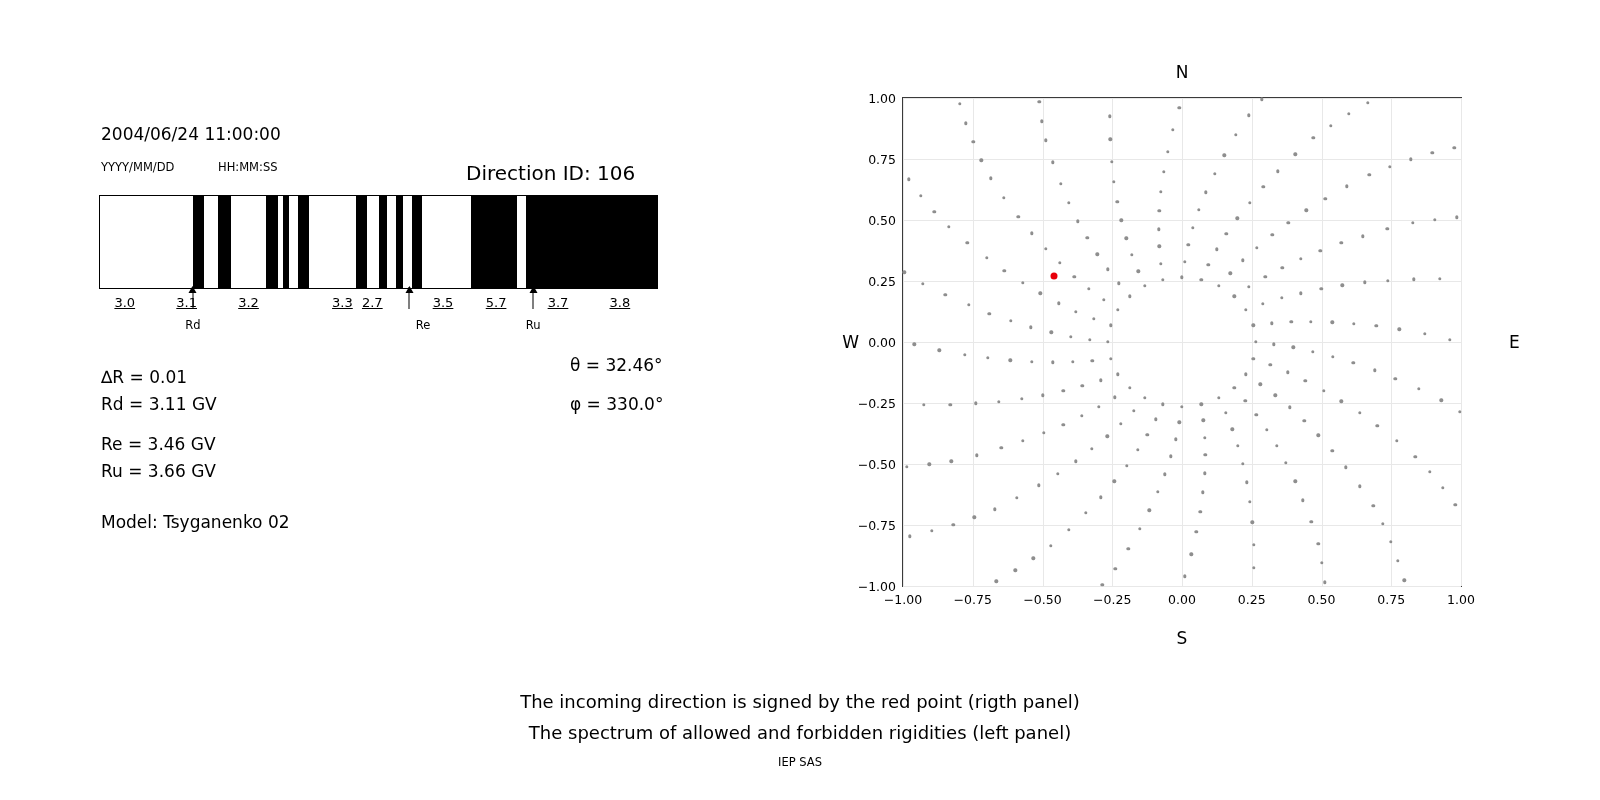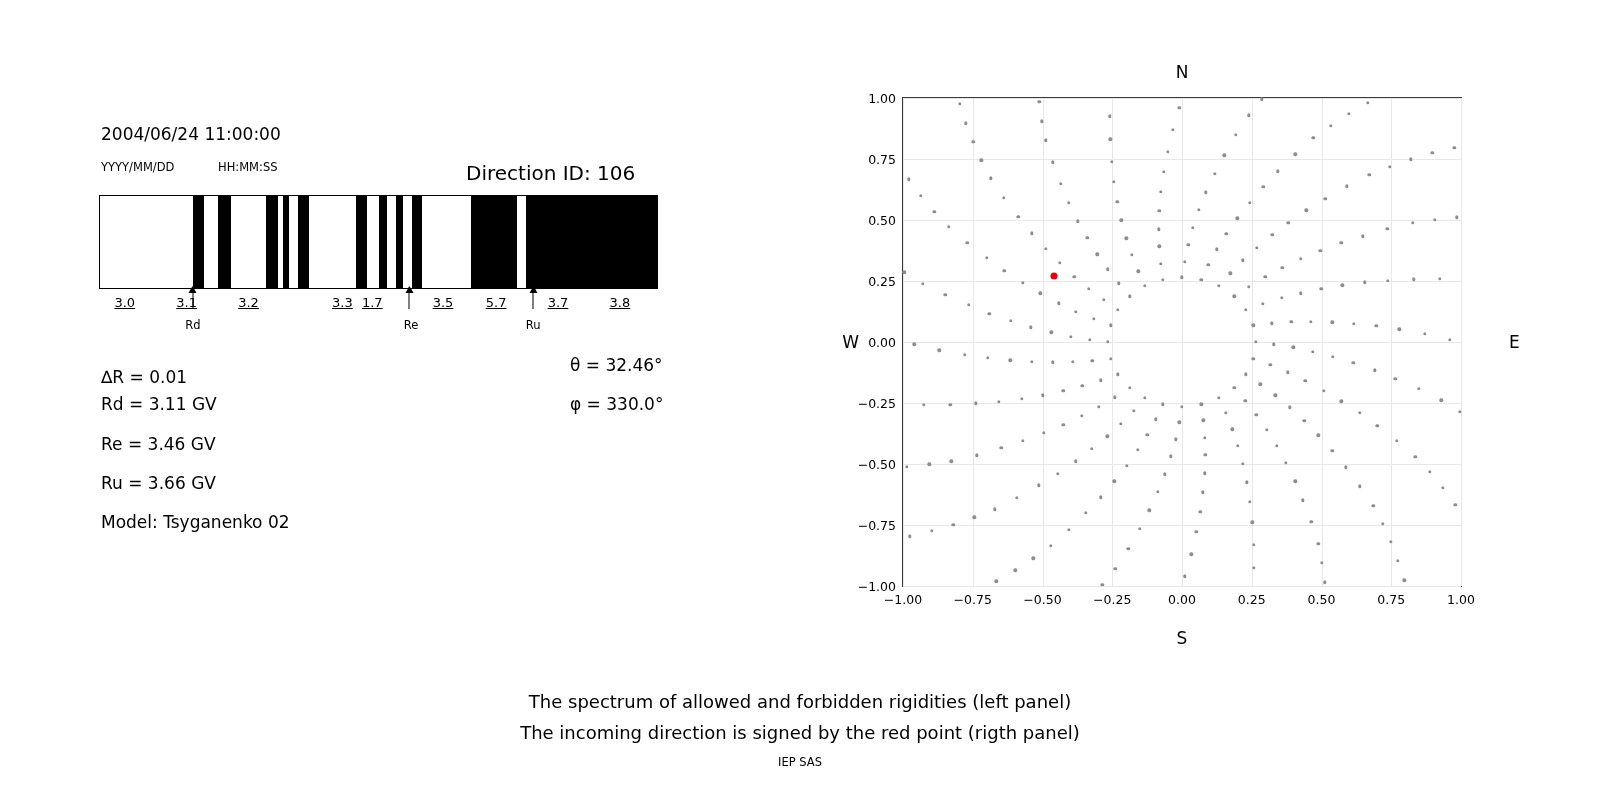--- a/index.html
+++ b/index.html
@@ -196,37 +196,37 @@
       <div class="band" style="left: 311.92px; width: 9.90222px;"></div>
       <div class="band" style="left: 371.333px; width: 45.7978px;"></div>
       <div class="band" style="left: 425.796px; width: 131.204px;"></div>
     </div>
 
   <div class="abs" id="spectrum-axis">
       <div class="tick-label" style="left: 25.7556px;">3.0</div>
       <div class="tick-label" style="left: 87.6444px;">3.1</div>
       <div class="tick-label" style="left: 149.533px;">3.2</div>
       <div class="tick-label" style="left: 211.422px; margin-left: 32px;">3.3</div>
-      <div class="tick-label" style="left: 273.311px;">1.7</div>
+      <div class="tick-label" style="left: 273.311px;">2.7</div>
       <div class="tick-label" style="left: 344px;">3.5</div>
       <div class="tick-label" style="left: 397.089px;">5.7</div>
       <div class="tick-label" style="left: 458.978px;">3.7</div>
       <div class="tick-label" style="left: 520.867px;">3.8</div>
       <div class="marker-arrow" style="left: 93.8333px;"></div>
       <div class="marker-label" style="left: 93.8333px;">Rd</div>
       <div class="marker-arrow" style="left: 310.444px;"></div>
-      <div class="marker-label" style="left: 312px;">Re</div>
+      <div class="marker-label" style="left: 324px;">Re</div>
       <div class="marker-arrow" style="left: 434.222px;"></div>
       <div class="marker-label" style="left: 434.222px;">Ru</div>
     </div>
 
   <div class="abs stat stat-left" style="top:367px">∆R = 0.01</div>
   <div class="abs stat stat-left" style="top:394px">Rd = 3.11 GV</div>
   <div class="abs stat stat-left" style="top:434px">Re = 3.46 GV</div>
-  <div class="abs stat stat-left" style="top:473px">Ru = 3.66 GV</div>
+  <div class="abs stat stat-left" style="top:461px">Ru = 3.66 GV</div>
   <div class="abs stat stat-left" style="top:512px">Model: Tsyganenko 02</div>
   <div class="abs stat stat-right" style="top:355px">θ = 32.46°</div>
   <div class="abs stat stat-right" style="top:394px">φ = 330.0°</div>
 </div>
 
 <div id="right-panel">
   <div id="plot-frame">
     <div class="compass" id="compass-n">N</div>
     <div class="compass" id="compass-s">S</div>
     <div class="compass" id="compass-w">W</div>
@@ -545,16 +545,16 @@
       <div class="dot" style="left: 257.919px; top: 93.8476px; background: rgb(142, 142, 142);"></div>
       <div class="dot" style="left: 260.621px; top: 73.958px; background: rgb(142, 142, 142);"></div>
       <div class="dot" style="left: 264.577px; top: 54.0984px; background: rgb(142, 142, 142);"></div>
       <div class="dot" style="left: 269.682px; top: 31.8765px; background: rgb(142, 142, 142);"></div>
       <div class="dot" style="left: 276.195px; top: 9.77284px; background: rgb(142, 142, 142);"></div>
       <div id="red-point" style="left: 150.66px; top: 178.12px; background: rgb(232, 0, 11);"></div>
     </div>
 </div>
 
 <div id="caption">
+  <div class="caption-line">The incoming direction is signed by the red point (rigth panel)</div>
   <div class="caption-line">The spectrum of allowed and forbidden rigidities (left panel)</div>
-  <div class="caption-line">The incoming direction is signed by the red point (rigth panel)</div>
 </div>
 <div id="footer-credit">IEP SAS</div>
 
 </body></html>

